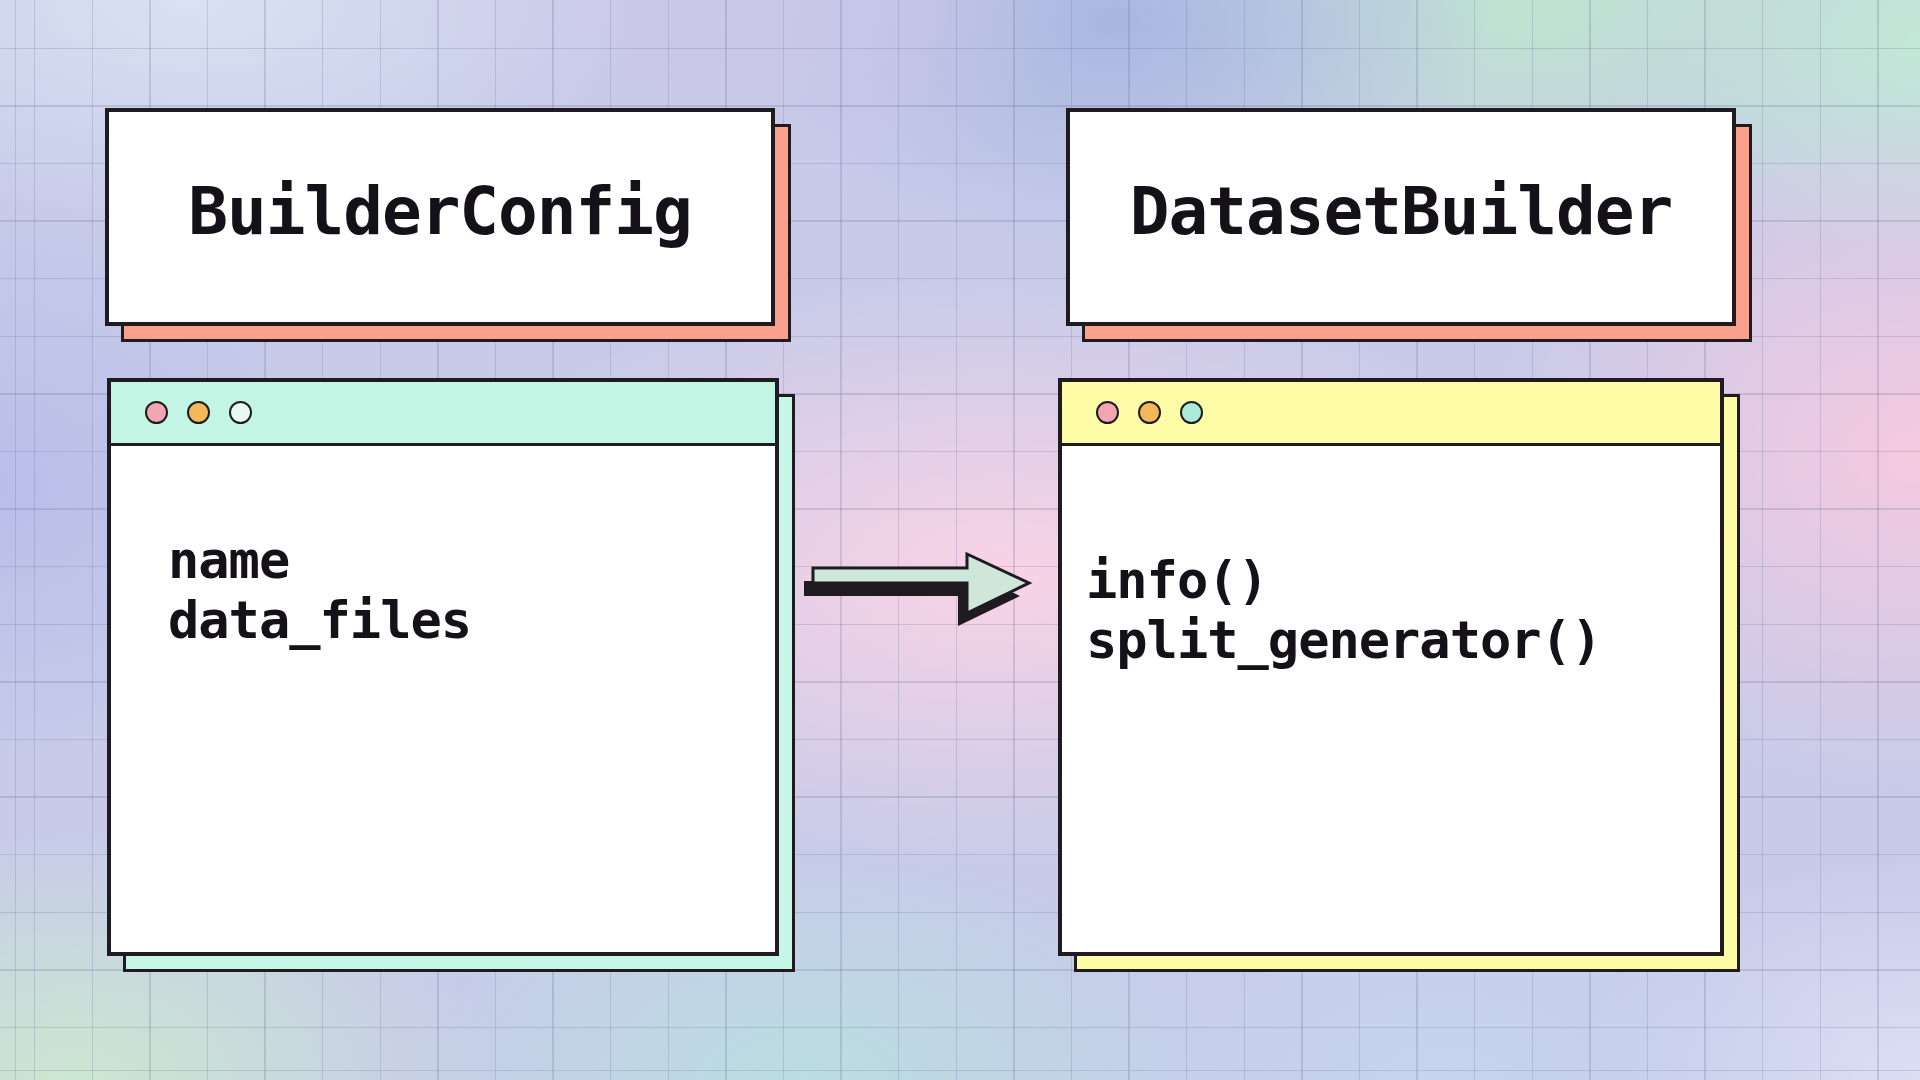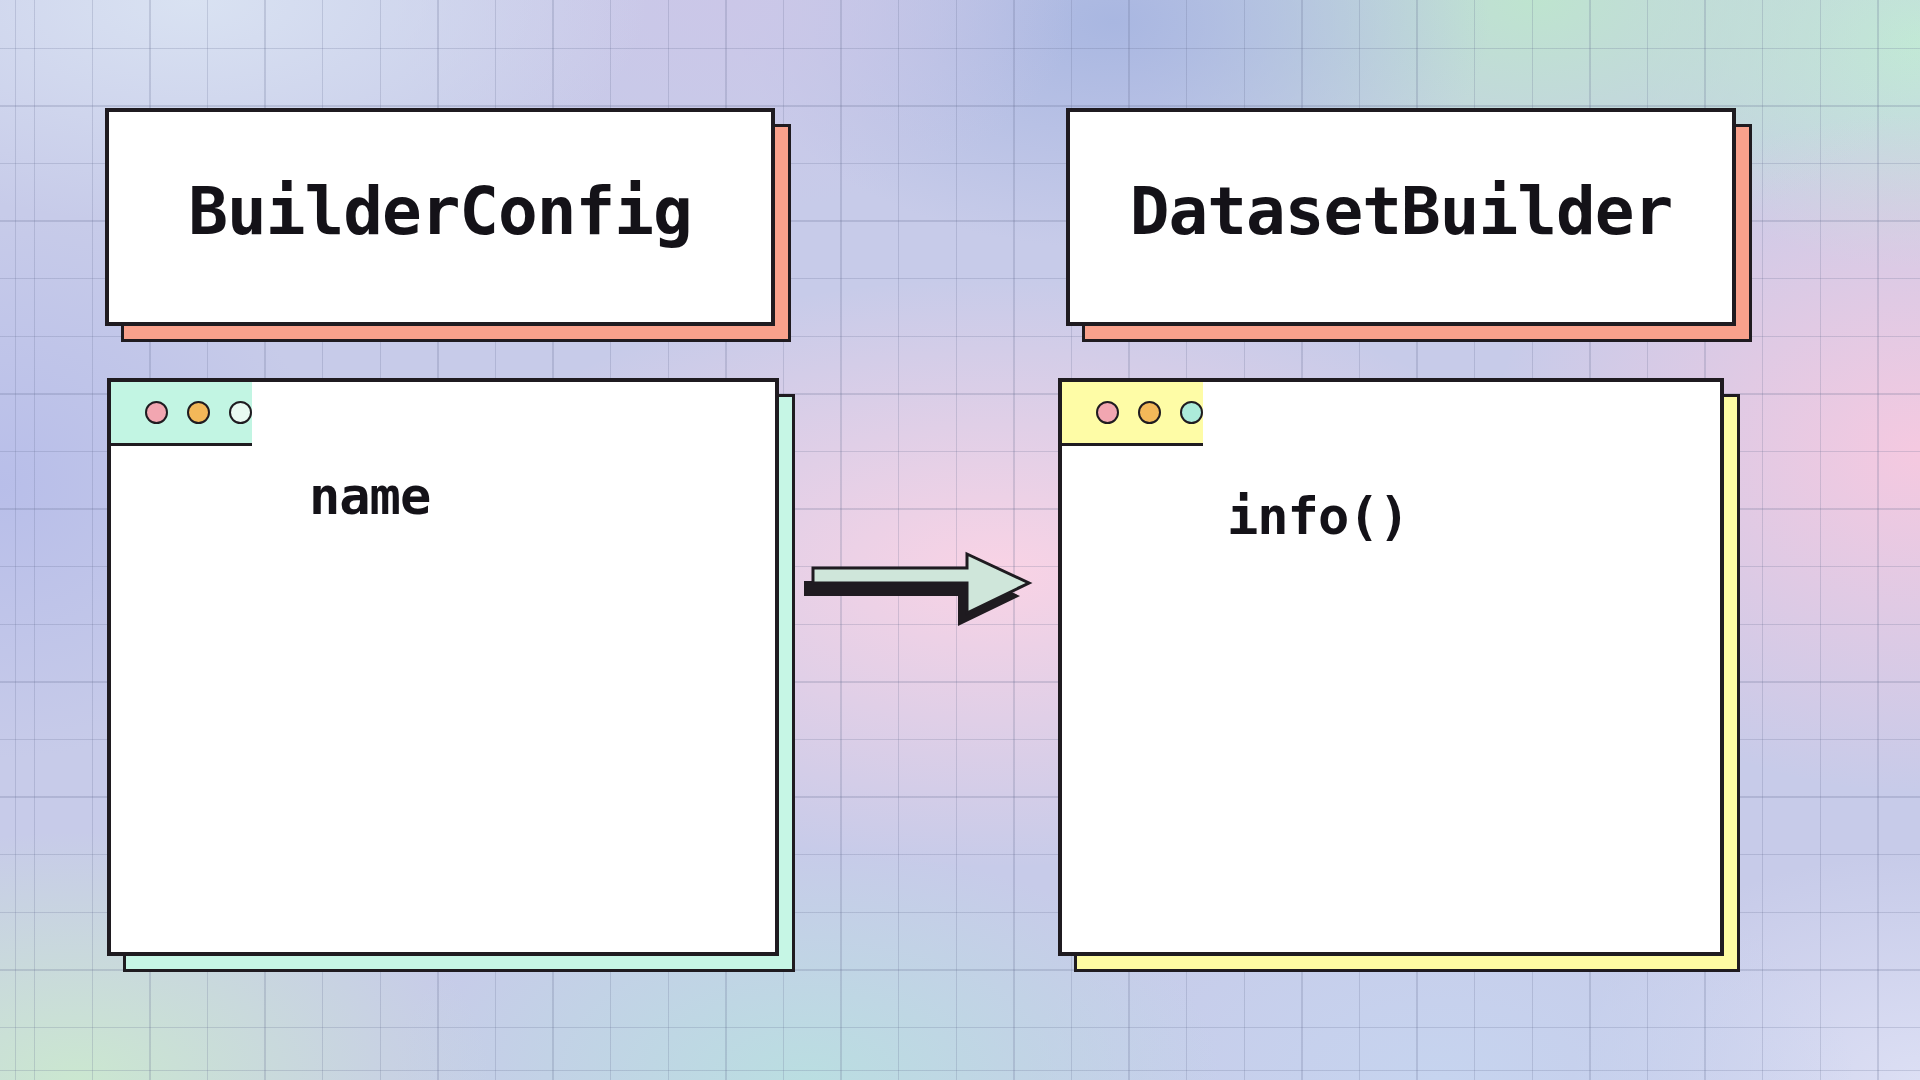--- a/index.html
+++ b/index.html
@@ -38,21 +38,21 @@
     background:#FFFFFF;border:4px solid #1F1B20;
     box-sizing:border-box;
   }
   .title-card .card-sheet{
     display:flex;align-items:center;justify-content:center;
   }
   .class-title{
     font-size:66px;font-weight:bold;color:#141218;letter-spacing:-1px;
     white-space:pre;margin-top:-12px;
   }
-  .window .card-sheet{display:flex;flex-direction:row;}
+  .window .card-sheet{display:flex;flex-direction:column;}
   .titlebar{
     height:61px;flex:0 0 61px;border-bottom:3px solid #1F1B20;
     display:flex;align-items:center;padding-left:34px;gap:19px;
     box-sizing:content-box;
   }
   .dot{
     width:23px;height:23px;border-radius:50%;
     border:2.5px solid #1F1B20;box-sizing:border-box;
   }
   .window-body{flex:1;background:#FFFFFF;}
@@ -86,34 +86,36 @@
 <div class="layer window" style="left:107px;top:378px;width:672px;height:578px;">
   <div class="shadow-sheet" style="background-color: rgb(198, 246, 229);"></div>
   <div class="card-sheet">
     <div class="titlebar" style="background-color: rgb(194, 245, 227);">
       <div class="dot" style="background-color: rgb(242, 166, 177);"></div>
       <div class="dot" style="background-color: rgb(243, 184, 89);"></div>
       <div class="dot" style="background-color: rgb(233, 250, 242);"></div>
     </div>
     <div class="window-body body-left">
       <div class="member-line">name</div>
+      <div class="member-line">data_files</div>
     </div>
   </div>
 </div>
 
 <div class="layer window" style="left:1058px;top:378px;width:666px;height:578px;">
   <div class="shadow-sheet" style="background-color: rgb(253, 251, 163);"></div>
   <div class="card-sheet">
     <div class="titlebar" style="background-color: rgb(254, 252, 166);">
       <div class="dot" style="background-color: rgb(242, 166, 177);"></div>
       <div class="dot" style="background-color: rgb(243, 184, 89);"></div>
       <div class="dot" style="background-color: rgb(172, 235, 218);"></div>
     </div>
     <div class="window-body body-right">
       <div class="member-line">info()</div>
+      <div class="member-line">split_generator()</div>
     </div>
   </div>
 </div>
 
 <svg class="arrow-svg" style="left:795px;top:540px;" width="250" height="95" viewBox="0 0 250 95">
   <g>
     <polygon points="18,28 172,28 172,14 234,43 172,73 172,43 18,43" transform="translate(-9,13)" fill="#1F1B20"></polygon>
     <polygon points="18,28 172,28 172,14 234,43 172,73 172,43 18,43" fill="#CFE6DA" stroke="#1F1B20" stroke-width="3" stroke-linejoin="miter"></polygon>
   </g>
 </svg>

